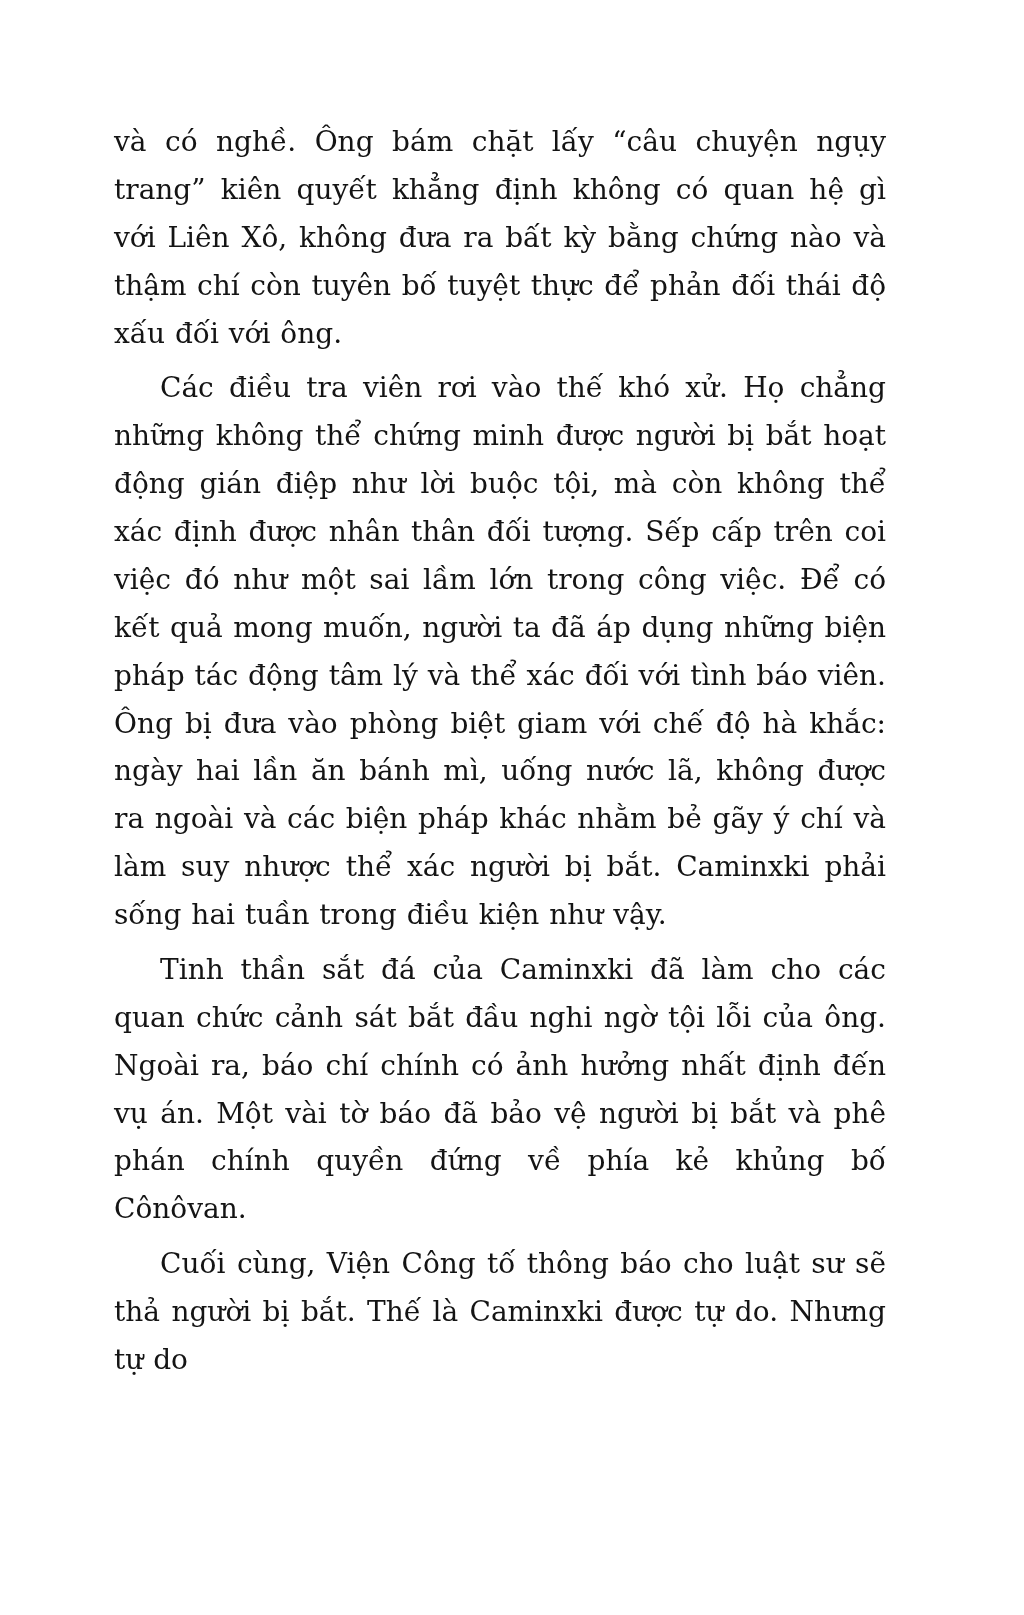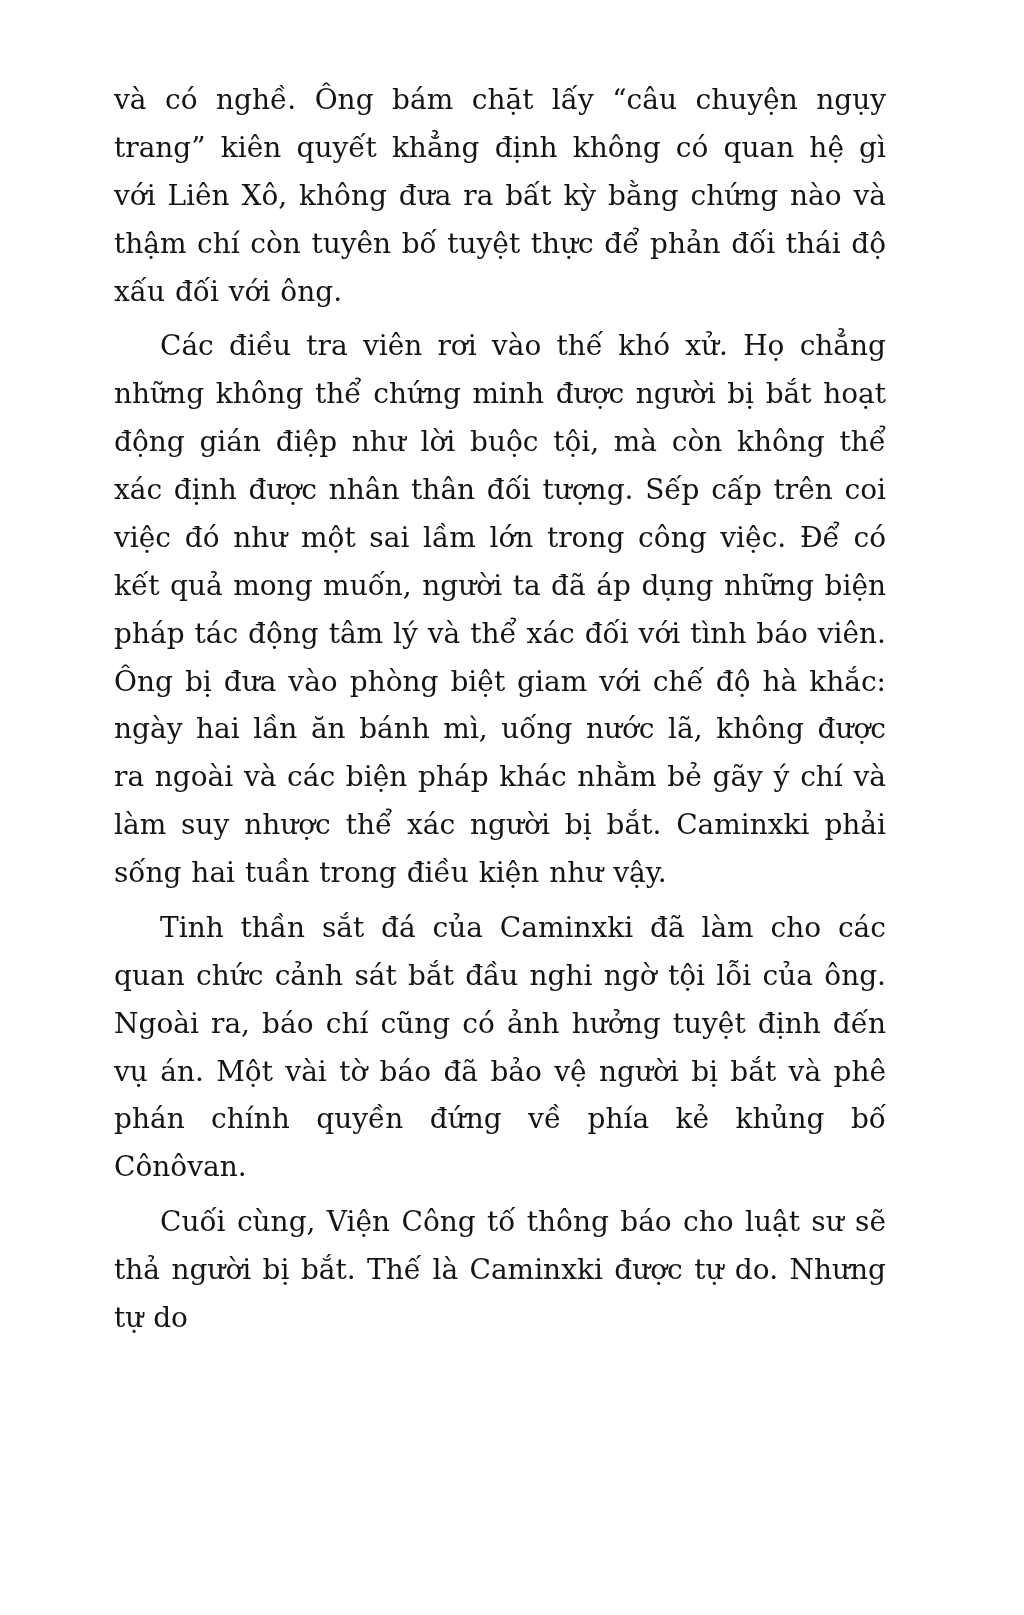--- a/index.html
+++ b/index.html
@@ -7,21 +7,21 @@
     padding: 0;
     background: #ffffff;
   }
   .page {
     position: relative;
     width: 1024px;
     height: 1615px;
     margin: 0 auto;
     background: #ffffff;
     box-sizing: border-box;
-    padding: 76px 138px 0 114px;
+    padding: 118px 138px 0 114px;
     font-family: "DejaVu Serif", "Liberation Serif", serif;
     color: #141414;
     overflow: hidden;
   }
   .text-block {
     width: 100%;
   }
   .para {
     margin: 0 0 7px 0;
     font-size: 28px;
@@ -34,17 +34,17 @@
     text-indent: 0;
   }
 </style>
 </head>
 <body>
 
 <div class="page">
   <div class="text-block">
     <p class="para no-indent">và có nghề. Ông bám chặt lấy “câu chuyện ngụy trang” kiên quyết khẳng định không có quan hệ gì với Liên Xô, không đưa ra bất kỳ bằng chứng nào và thậm chí còn tuyên bố tuyệt thực để phản đối thái độ xấu đối với ông.</p>
     <p class="para">Các điều tra viên rơi vào thế khó xử. Họ chẳng những không thể chứng minh được người bị bắt hoạt động gián điệp như lời buộc tội, mà còn không thể xác định được nhân thân đối tượng. Sếp cấp trên coi việc đó như một sai lầm lớn trong công việc. Để có kết quả mong muốn, người ta đã áp dụng những biện pháp tác động tâm lý và thể xác đối với tình báo viên. Ông bị đưa vào phòng biệt giam với chế độ hà khắc: ngày hai lần ăn bánh mì, uống nước lã, không được ra ngoài và các biện pháp khác nhằm bẻ gãy ý chí và làm suy nhược thể xác người bị bắt. Caminxki phải sống hai tuần trong điều kiện như vậy.</p>
-    <p class="para">Tinh thần sắt đá của Caminxki đã làm cho các quan chức cảnh sát bắt đầu nghi ngờ tội lỗi của ông. Ngoài ra, báo chí cũng có ảnh hưởng tuyệt định đến vụ án. Một vài tờ báo đã bảo vệ người bị bắt và phê phán chính quyền đứng về phía kẻ khủng bố Cônôvan.</p>
+    <p class="para">Tinh thần sắt đá của Caminxki đã làm cho các quan chức cảnh sát bắt đầu nghi ngờ tội lỗi của ông. Ngoài ra, báo chí chính có ảnh hưởng nhất định đến vụ án. Một vài tờ báo đã bảo vệ người bị bắt và phê phán chính quyền đứng về phía kẻ khủng bố Cônôvan.</p>
     <p class="para">Cuối cùng, Viện Công tố thông báo cho luật sư sẽ thả người bị bắt. Thế là Caminxki được tự do. Nhưng tự do</p>
   </div>
 
 </div>
 
 </body></html>

